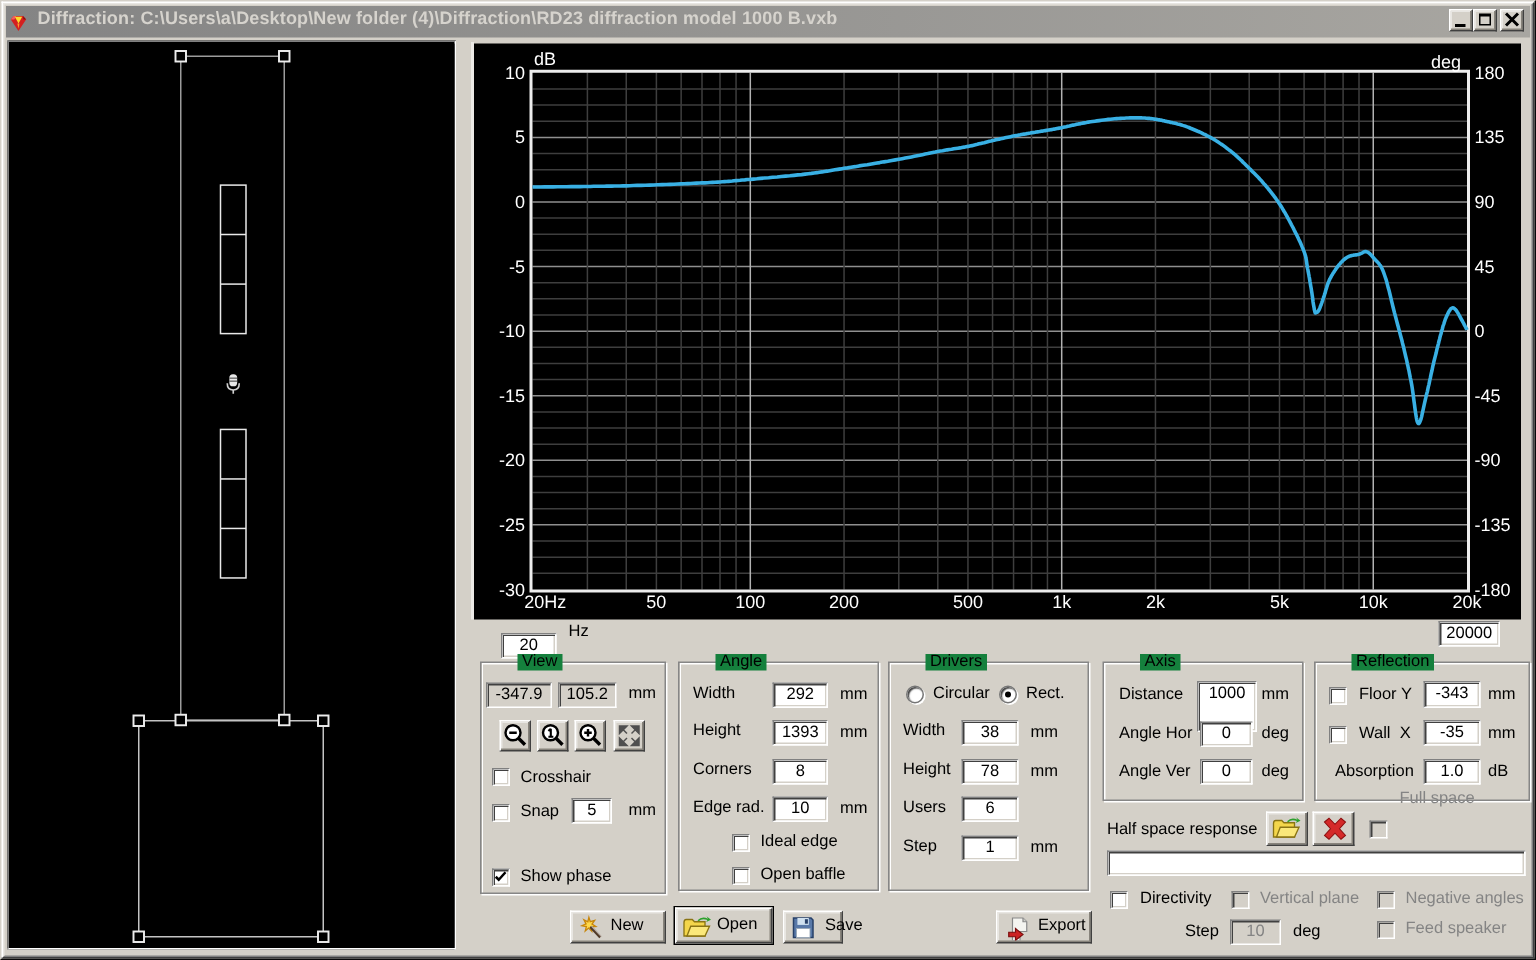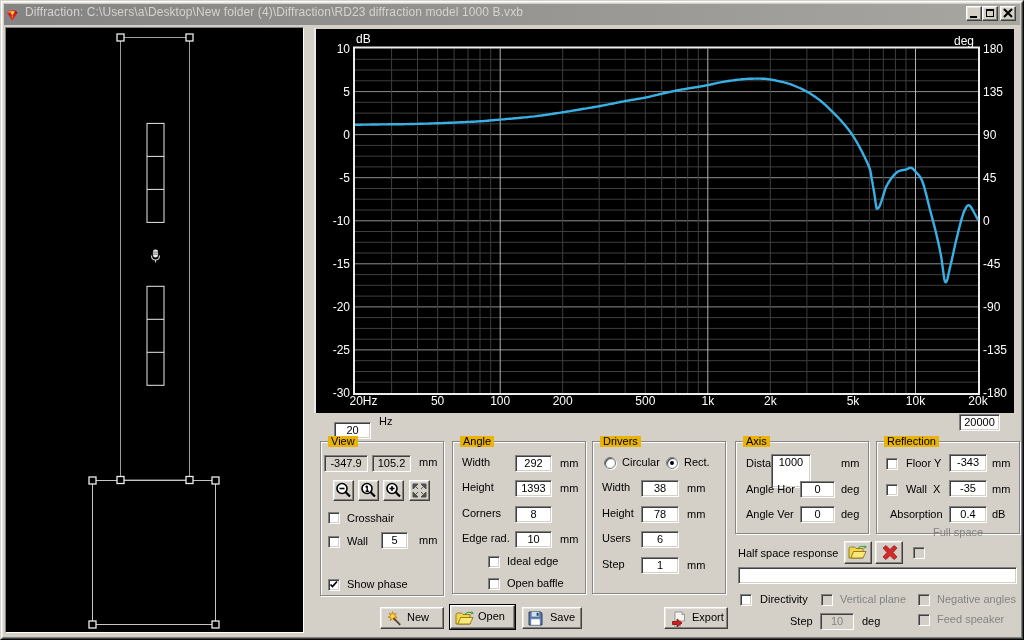--- a/index.html
+++ b/index.html
@@ -1,40 +1,40 @@
 <!DOCTYPE html>
 <html><head><meta charset="utf-8"><style>
 *{margin:0;padding:0;box-sizing:border-box}
 html,body{width:1024px;height:640px}
 body{position:relative;font-family:"Liberation Sans",sans-serif;background:#d4d0c8;overflow:hidden;font-size:11px;color:#000}
 .a{position:absolute}
 .tf{position:absolute;background:#fff;border:1px solid;border-color:#808080 #fff #fff #808080;box-shadow:inset 1px 1px 0 #404040,inset -1px -1px 0 #d4d0c8;text-align:center;line-height:15px}
 .tfg{background:#d4d0c8}
 .grp{position:absolute;border:1px solid #868686;box-shadow:1px 1px 0 #fff,inset 1px 1px 0 #fff}
-.grp>span{position:absolute;top:-6px;left:7px;background:#eab308;padding:0 3px;line-height:11px}
+.grp>span{position:absolute;top:-6px;left:24px;background:#15803d;padding:0 3px;line-height:11px}
 .cb{position:absolute;width:12px;height:12px;background:#fff;border:1px solid;border-color:#808080 #fff #fff #808080;box-shadow:inset 1px 1px 0 #404040,inset -1px -1px 0 #d4d0c8}
 .cbd{background:#d4d0c8}
 .rd{position:absolute;width:12px;height:12px;background:#fff;border-radius:50%;border:1px solid #757575;box-shadow:inset 1px 1px 1px #404040,1px 1px 0 #fff}
 .btn{position:absolute;background:#d4d0c8;border:1px solid;border-color:#fff #404040 #404040 #fff;box-shadow:inset -1px -1px 0 #87837b,inset 1px 1px 0 #e8e6e2}
 .lbl{position:absolute;white-space:nowrap;line-height:12px;margin-top:-2px}
 .dis{color:#848484}
 svg text{font-family:"Liberation Sans",sans-serif}
 </style></head><body>
 <div class="a" style="left:0;top:0;width:1024px;height:640px;border:1px solid;border-color:#d4d0c8 #0a0a0a #0a0a0a #d4d0c8"></div>
 <div class="a" style="left:1px;top:1px;width:1022px;height:638px;border:1px solid;border-color:#fff #404040 #404040 #fff"></div>
 <div class="a" style="left:2px;top:2px;width:1020px;height:636px;border:1px solid;border-color:#e8e6e2 #808080 #808080 #e8e6e2"></div>
 <div class="a" style="left:4px;top:4px;width:1016px;height:21px;background:linear-gradient(to right,#848484,#a8a6a1)"></div>
 <svg class="a" style="left:4px;top:6px" width="16" height="16">
 <path d="M3.2 7 L5 4.6 L11.4 4.6 L13.4 7 L8.3 14.6 Z" fill="#d42020"></path>
 <path d="M3.2 7 L5 4.6 L6.8 4.6 L5.6 7 Z" fill="#f06060"></path>
 <path d="M11.4 4.6 L13.4 7 L11.6 7 Z" fill="#8c0e0e"></path>
 <path d="M5.9 5.2 L10.8 5.2 L8.35 9.6 Z" fill="#ffd92a"></path>
 <path d="M7.6 9.6 L8.3 13.2 L9 9.6 Z" fill="#ff9a2a"></path>
 </svg>
-<div class="lbl" style="left:25px;top:8px;font-size:12px;font-weight:normal;color:#d6d3cd;letter-spacing:0.1px">Diffraction: C:\Users\a\Desktop\New folder (4)\Diffraction\RD23 diffraction model 1000 B.vxb</div>
+<div class="lbl" style="left:25px;top:8px;font-size:12px;font-weight:bold;color:#d6d3cd;letter-spacing:0.1px">Diffraction: C:\Users\a\Desktop\New folder (4)\Diffraction\RD23 diffraction model 1000 B.vxb</div>
 <div class="btn" style="left:966px;top:6px;width:16px;height:15px">
     <div class="a" style="left:3px;top:9px;width:7px;height:2px;background:#000"></div>
   </div>
 <div class="btn" style="left:982px;top:6px;width:16px;height:15px">
     <div class="a" style="left:3px;top:2px;width:8px;height:8px;border:1px solid #000;border-top-width:2px"></div>
   </div>
 <div class="btn" style="left:1000px;top:6px;width:16px;height:15px"><svg width="14" height="13">
       <path d="M3 2 L11 10 M11 2 L3 10" stroke="#000" stroke-width="2"></path>
     </svg></div>
 <div class="a" style="left:5px;top:27px;width:299px;height:606px;border:1px solid;border-color:#808080 #fff #fff #808080;background:#000"></div>
@@ -194,21 +194,21 @@
         <line x1="14.5" y1="4.5" x2="11" y2="8"></line>
 <path d="M3 16 L3 11 L8 16 Z"></path>
         <line x1="4.5" y1="14.5" x2="8" y2="11"></line>
 <path d="M16 16 L16 11 L11 16 Z"></path>
         <line x1="14.5" y1="14.5" x2="11" y2="11"></line>
 </g>
     </svg></div>
 <div class="cb" style="left:328px;top:512px"></div>
 <div class="lbl" style="left:347px;top:514px">Crosshair</div>
 <div class="cb" style="left:328px;top:536px"></div>
-<div class="lbl" style="left:347px;top:537px">Wall</div>
+<div class="lbl" style="left:347px;top:537px">Snap</div>
 <div class="tf" style="left:381px;top:532px;width:27px;height:17px">5</div>
 <div class="lbl" style="left:419px;top:536px">mm</div>
 <div class="cb" style="left:328px;top:579px">
     <svg width="10" height="10" style="position:absolute;left:0;top:0">
       <path d="M1.5 4.5 L3.5 6.5 L8 1.5" stroke="#000" stroke-width="1.7" fill="none"></path>
     </svg>
   </div>
 <div class="lbl" style="left:347px;top:580px">Show phase</div>
 <div class="grp" style="left:452px;top:441px;width:134px;height:153px">
     <span>Angle</span>
@@ -245,41 +245,41 @@
 <div class="lbl" style="left:687px;top:510px">mm</div>
 <div class="lbl" style="left:602px;top:534px">Users</div>
 <div class="tf" style="left:641px;top:531px;width:38px;height:17px">6</div>
 <div class="lbl" style="left:602px;top:560px">Step</div>
 <div class="tf" style="left:641px;top:557px;width:38px;height:17px">1</div>
 <div class="lbl" style="left:687px;top:561px">mm</div>
 <div class="grp" style="left:735px;top:441px;width:134px;height:93px">
     <span>Axis</span>
   </div>
 <div class="lbl" style="left:746px;top:459px">Distance</div>
-<div class="tf" style="left:771px;top:454px;width:40px;height:34px">1000</div>
+<div class="tf" style="left:798px;top:454px;width:40px;height:34px">1000</div>
 <div class="lbl" style="left:841px;top:459px">mm</div>
 <div class="lbl" style="left:746px;top:485px">Angle Hor</div>
 <div class="tf" style="left:800px;top:481px;width:35px;height:17px">0</div>
 <div class="lbl" style="left:841px;top:485px">deg</div>
 <div class="lbl" style="left:746px;top:510px">Angle Ver</div>
 <div class="tf" style="left:800px;top:506px;width:35px;height:17px">0</div>
 <div class="lbl" style="left:841px;top:510px">deg</div>
 <div class="grp" style="left:876px;top:441px;width:144px;height:93px">
     <span>Reflection</span>
   </div>
 <div class="cb" style="left:886px;top:458px"></div>
 <div class="lbl" style="left:906px;top:459px">Floor Y</div>
 <div class="tf" style="left:949px;top:454px;width:38px;height:18px">-343</div>
 <div class="lbl" style="left:992px;top:459px">mm</div>
 <div class="cb" style="left:886px;top:484px"></div>
 <div class="lbl" style="left:906px;top:485px">Wall&nbsp;&nbsp;X</div>
 <div class="tf" style="left:949px;top:480px;width:38px;height:17px">-35</div>
 <div class="lbl" style="left:992px;top:485px">mm</div>
 <div class="lbl" style="left:890px;top:510px">Absorption</div>
-<div class="tf" style="left:949px;top:506px;width:38px;height:17px">0.4</div>
+<div class="tf" style="left:949px;top:506px;width:38px;height:17px">1.0</div>
 <div class="lbl" style="left:992px;top:510px">dB</div>
 <div class="lbl" style="left:738px;top:549px">Half space response</div>
 <div class="btn" style="left:844px;top:541px;width:28px;height:23px;padding:2px 3px"><svg width="20" height="17">
       <path d="M1 5 L1 14 L15 14 L15 4.5 L8 4.5 L6.5 3 L2.5 3 Q1 3 1 5 Z" fill="#f4d64b" stroke="#8a7414" stroke-width="0.9"></path>
       <path d="M3 14 L5.5 7.5 L18 7.5 L15 14 Z" fill="#fbe87a" stroke="#8a7414" stroke-width="0.9"></path>
       <path d="M10 3.5 Q13 0.5 17 2.5 L16 0.8 L19 3.2 L15.8 4.6 L16.6 3.4 Q13 1.8 10.8 4.2 Z" fill="#2ca02c"></path>
     </svg></div>
 <div class="btn" style="left:875px;top:541px;width:28px;height:23px;padding:2px 4px"><svg width="20" height="18">
       <path d="M3 4 L6 1.5 L10 5.5 L14 1.5 L17 4 L13 8.5 L17 13 L14 15.5 L10 11.5 L6 15.5 L3 13 L7 8.5 Z" fill="#d42a2a" stroke="#8c1010" stroke-width="0.7"></path>
     </svg></div>
@@ -307,21 +307,21 @@
   </div>
 <div class="a" style="left:449px;top:604px;width:67px;height:26px;border:1px solid #000"></div>
 <div class="btn" style="left:450px;top:605px;width:65px;height:24px">
     <div class="a" style="left:4px;top:4px"><svg width="20" height="17">
         <path d="M1 5 L1 14 L15 14 L15 4.5 L8 4.5 L6.5 3 L2.5 3 Q1 3 1 5 Z" fill="#f4d64b" stroke="#8a7414" stroke-width="0.9"></path>
         <path d="M3 14 L5.5 7.5 L18 7.5 L15 14 Z" fill="#fbe87a" stroke="#8a7414" stroke-width="0.9"></path>
         <path d="M10 3.5 Q13 0.5 17 2.5 L16 0.8 L19 3.2 L15.8 4.6 L16.6 3.4 Q13 1.8 10.8 4.2 Z" fill="#2ca02c"></path>
       </svg></div>
     <div class="lbl" style="left:27px;top:6px">Open</div>
   </div>
-<div class="btn" style="left:522px;top:607px;width:60px;height:22px">
+<div class="btn" style="left:522px;top:607px;width:40px;height:22px">
     <div class="a" style="left:5px;top:3px"><svg width="15" height="15">
         <path d="M1 1 L12.7 1 L14 2.3 L14 14 L1 14 Z" fill="#5878a8" stroke="#274068" stroke-width="1"></path>
         <rect x="3.6" y="1" width="7.6" height="4.6" fill="#cfe0ef"></rect>
         <rect x="8.6" y="1.8" width="2" height="3" fill="#274068"></rect>
         <rect x="3" y="8" width="9" height="6" fill="#fff" stroke="#9aa8b8" stroke-width="0.6"></rect>
       </svg></div>
     <div class="lbl" style="left:27px;top:5px">Save</div>
   </div>
 <div class="btn" style="left:664px;top:607px;width:64px;height:22px">
     <div class="a" style="left:6px;top:3px"><svg width="16" height="16">

